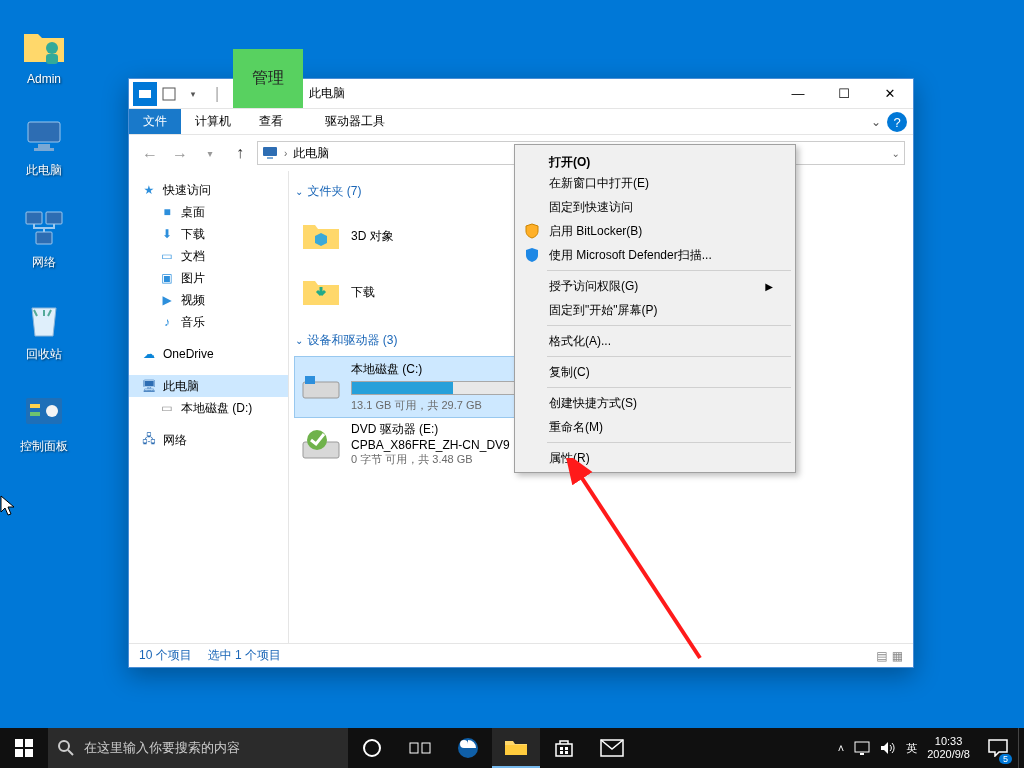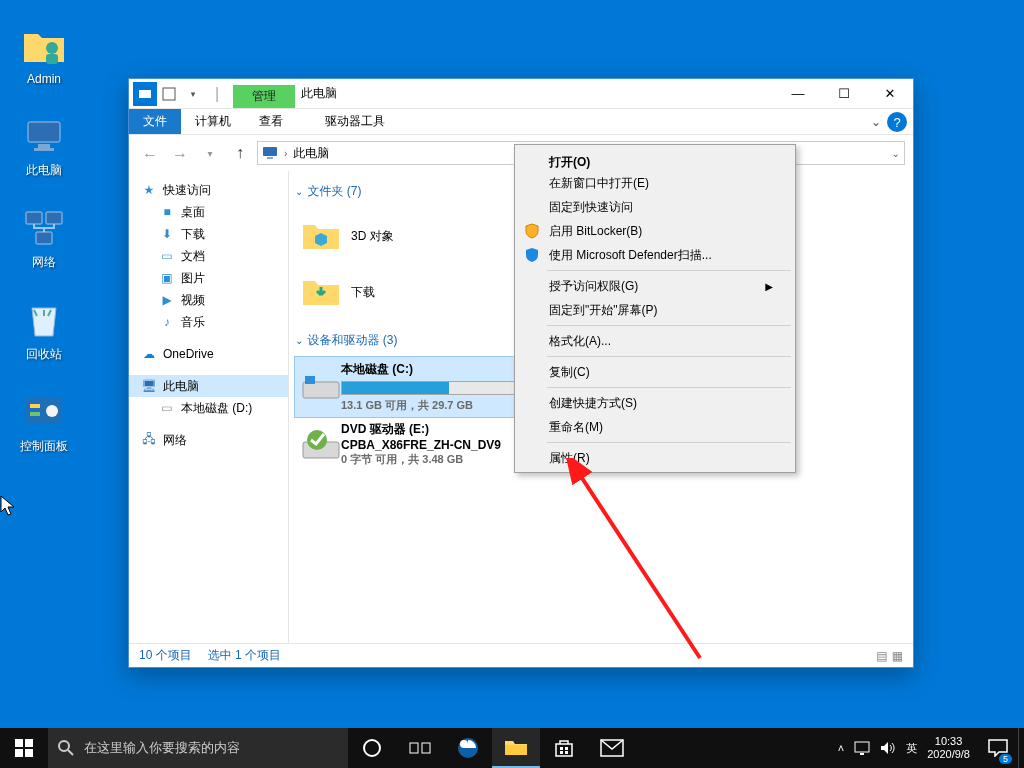--- a/index.html
+++ b/index.html
@@ -12,21 +12,21 @@
   .dicon .g { width: 48px; height: 48px; margin: 0 auto 2px; display: flex; align-items: center; justify-content: center; }
   .dicon span { text-shadow: 1px 1px 2px rgba(0,0,0,.6); display:block; }
 
   
   .window { position: absolute; left: 128px; top: 78px; width: 786px; height: 590px; background: #fff; border: 1px solid #4a8ed6; box-shadow: 0 8px 24px rgba(0,0,0,.3); display: flex; flex-direction: column; }
   .titlebar { height: 30px; display: flex; align-items: stretch; background: #fff; border-bottom: 1px solid #e5e5e5; }
   .titlebar .qat { display: flex; align-items: center; padding: 0 4px; }
   .titlebar .qat .tbtn { width: 24px; height: 24px; display:flex; align-items:center; justify-content:center; }
   .titlebar .ttext { flex: 1; display: flex; align-items: center; font-size: 12px; padding-left: 6px; }
   .titlebar .ttabs { display:flex; align-items:flex-end; }
-  .ttab { font-size:12px; padding:2px 18px; border:1px solid transparent; }
+  .ttab { font-size:16px; padding:18px 18px; border:1px solid transparent; }
   .ttab.manage { background:#58d160; color:#222; }
   .titlebar .winbtns { display: flex; }
   .winbtn { width: 46px; display: flex; align-items: center; justify-content: center; font-size: 13px; }
 
   .ribbon { height: 26px; background: #fff; display: flex; align-items: center; border-bottom: 1px solid #e5e5e5; font-size: 12px; position:relative; }
   .ribbon .rtab { padding: 0 14px; height: 100%; display: flex; align-items: center; }
   .ribbon .rtab.file { background: #1979ca; color: #fff; }
   .ribbon .help { position:absolute; right:6px; top:3px; width:20px;height:20px;border-radius:50%;background:#0078d7;color:#fff;display:flex;align-items:center;justify-content:center;font-size:13px;}
   .ribbon .chev { position:absolute; right:32px; top:6px; font-size:12px; color:#555;}
 
@@ -44,21 +44,21 @@
   .nav .sub { padding-left: 30px; }
   .nav .spacer { height:10px; }
 
   .content { flex: 1; padding: 8px 6px; font-size: 12px; overflow: auto; position: relative; }
   .group-h { color: #1a66b7; display: flex; align-items: center; gap: 4px; margin: 4px 0 8px 0; }
   .group-h .tri { font-size: 10px; }
   .tiles { display: flex; flex-wrap: wrap; gap: 0; }
   .tile { width: 245px; height: 56px; display: flex; align-items: center; padding: 4px 6px; gap: 10px; }
   .tile .ic { width: 40px; height: 40px; display:flex; align-items:center; justify-content:center; }
   .tile .lbl { font-size: 12px; }
-  .drive { width: 245px; padding: 4px 6px; display:flex; align-items:center;font-weight:bold; }
+  .drive { width: 245px; padding: 4px 6px; display:flex; gap:10px; align-items:center; }
   .drive.sel { background:#cde8ff; outline:1px solid #98c8ef; }
   .drive .ic { width:40px; height:40px; display:flex;align-items:center;justify-content:center; }
   .drive .info { flex:1; }
   .drive .name { font-size:12px; }
   .drive .bar { height:14px; border:1px solid #a8a8a8; margin:3px 0; background:#e8e8e8; position:relative; }
   .drive .bar .fill { position:absolute; left:0; top:0; bottom:0; background:#26a0da; }
   .drive .sub { font-size:11px; color:#6a6a6a; }
 
   .status { height: 24px; border-top: 1px solid #e5e5e5; display: flex; align-items: center; padding: 0 10px; font-size: 12px; color: #1a66b7; gap: 16px; }
   .status .views { margin-left:auto; display:flex; gap:4px; color:#888; }

